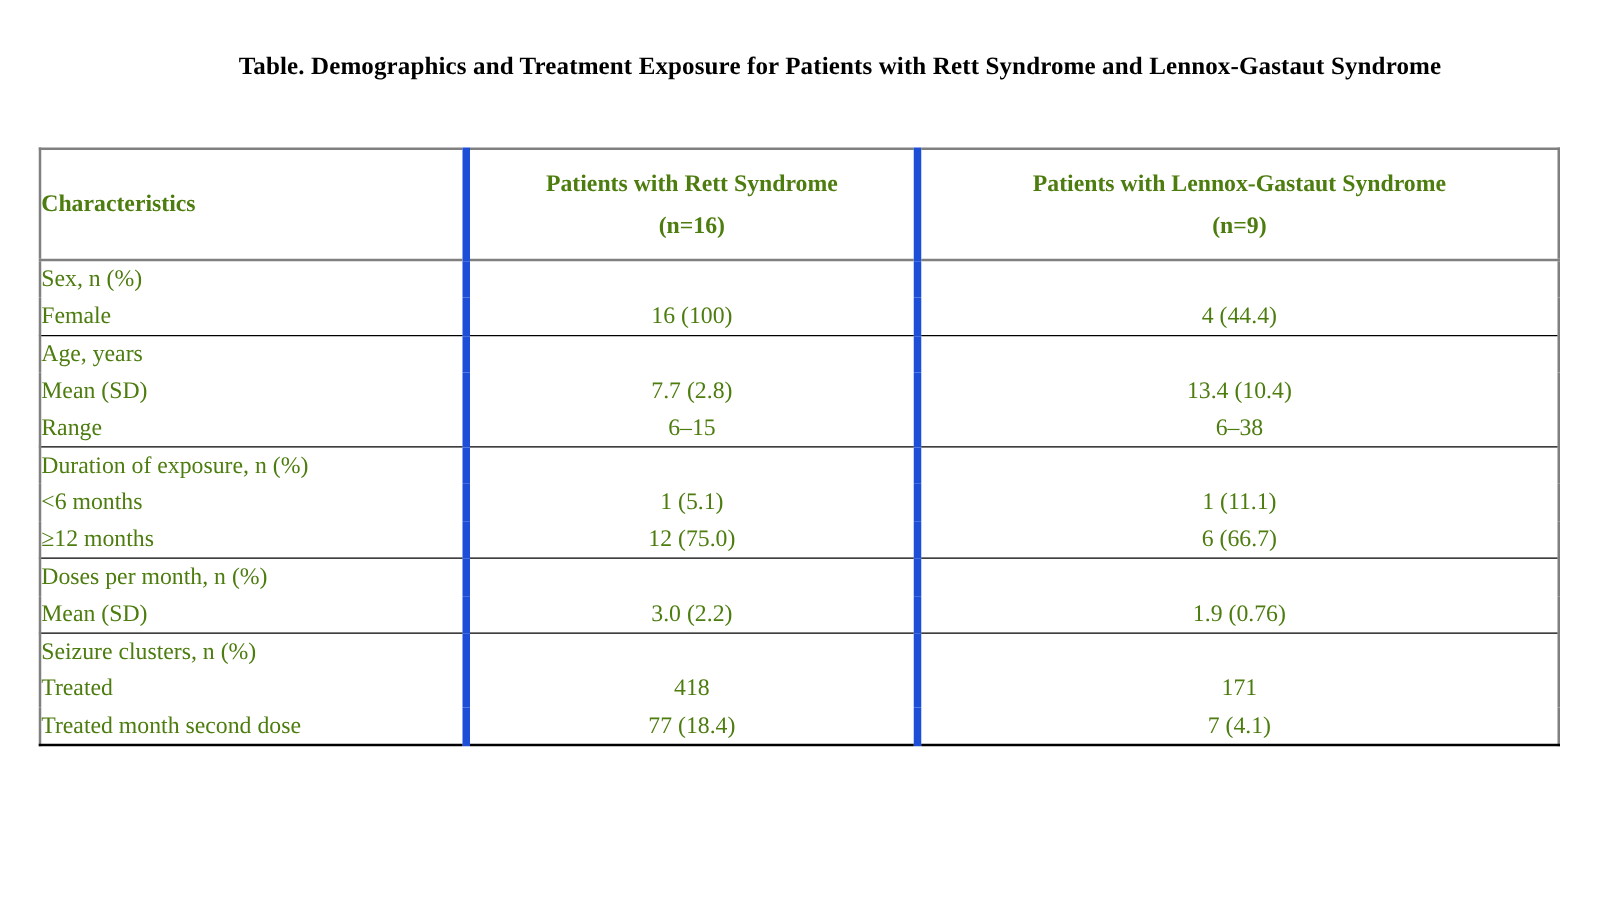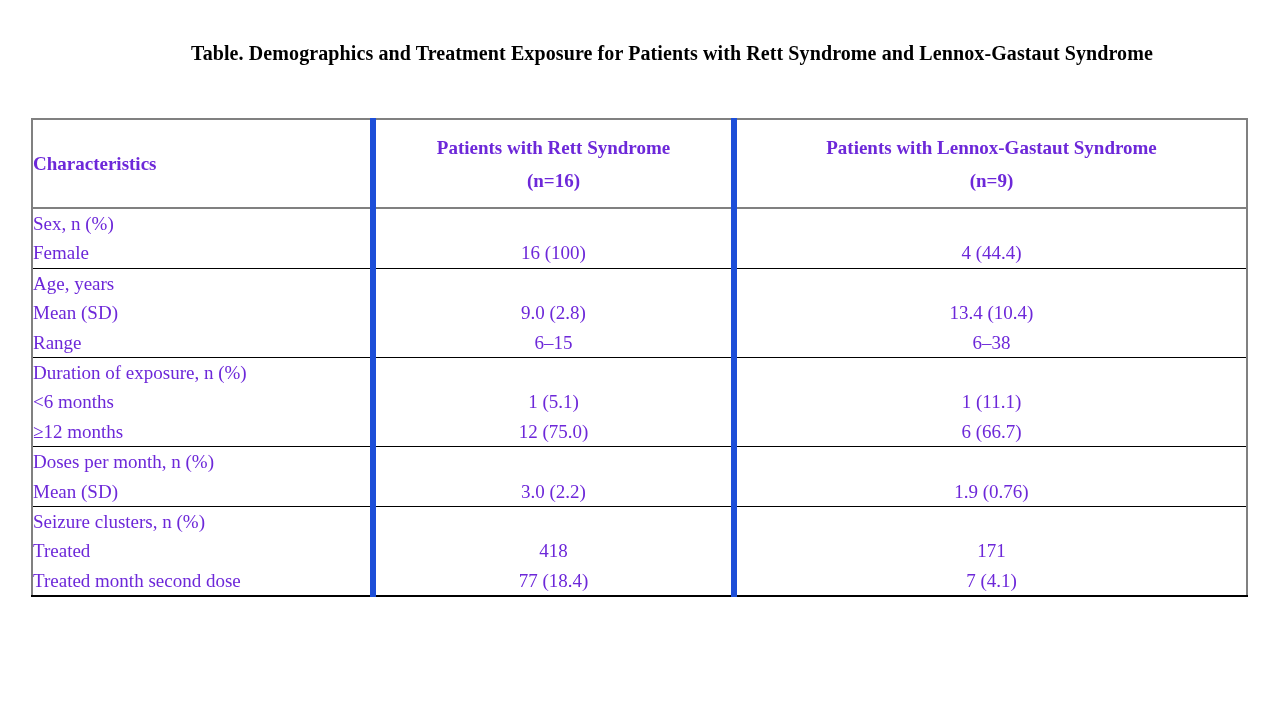--- a/index.html
+++ b/index.html
@@ -28,21 +28,21 @@
     padding-left: 32px;
   }
   table.demo-table {
     position: absolute;
     top: 118px;
     left: 31px;
     width: 1215px;
     border-collapse: collapse;
     table-layout: fixed;
     font-size: 19px;
-    color: #6d28d9;
+    color: #4d7c0f;
     padding-left: 39px;
   }
   table.demo-table td, table.demo-table th {
     padding: 0;
     vertical-align: middle;
     font-weight: normal;
     overflow: hidden;
     white-space: nowrap;
   }
   
@@ -129,21 +129,21 @@
       <td class="col3 val">4 (44.4)</td>
     </tr>
 
     <tr class="line-row section-start">
       <td class="section-label">Age, years</td>
       <td class="col2 val"></td>
       <td class="col3 val"></td>
     </tr>
     <tr class="line-row">
       <td class="label">Mean (SD)</td>
-      <td class="col2 val">9.0 (2.8)</td>
+      <td class="col2 val">7.7 (2.8)</td>
       <td class="col3 val">13.4 (10.4)</td>
     </tr>
     <tr class="line-row">
       <td class="label">Range</td>
       <td class="col2 val">6–15</td>
       <td class="col3 val">6–38</td>
     </tr>
 
     <tr class="line-row section-start">
       <td class="section-label">Duration of exposure, n (%)</td>

